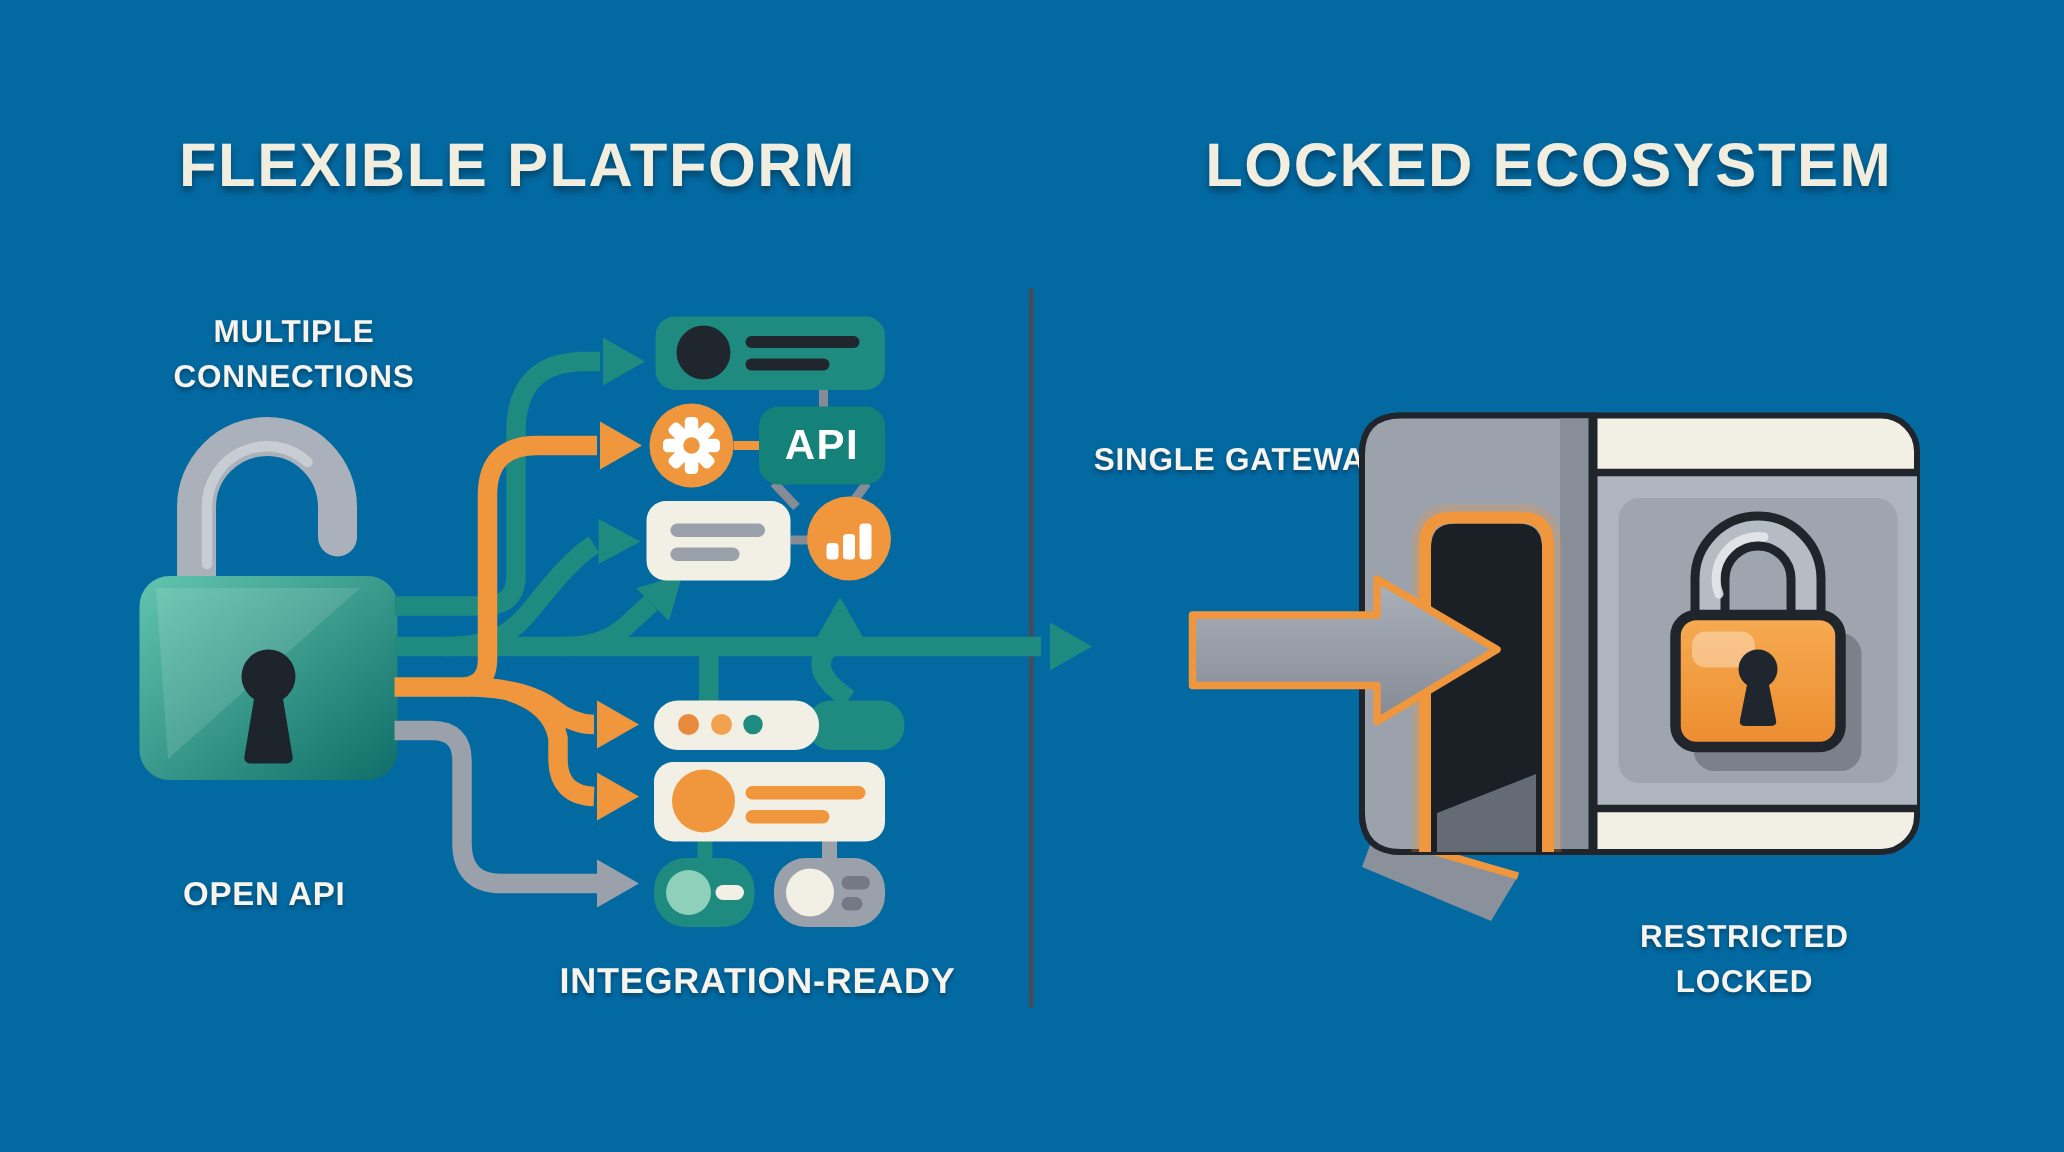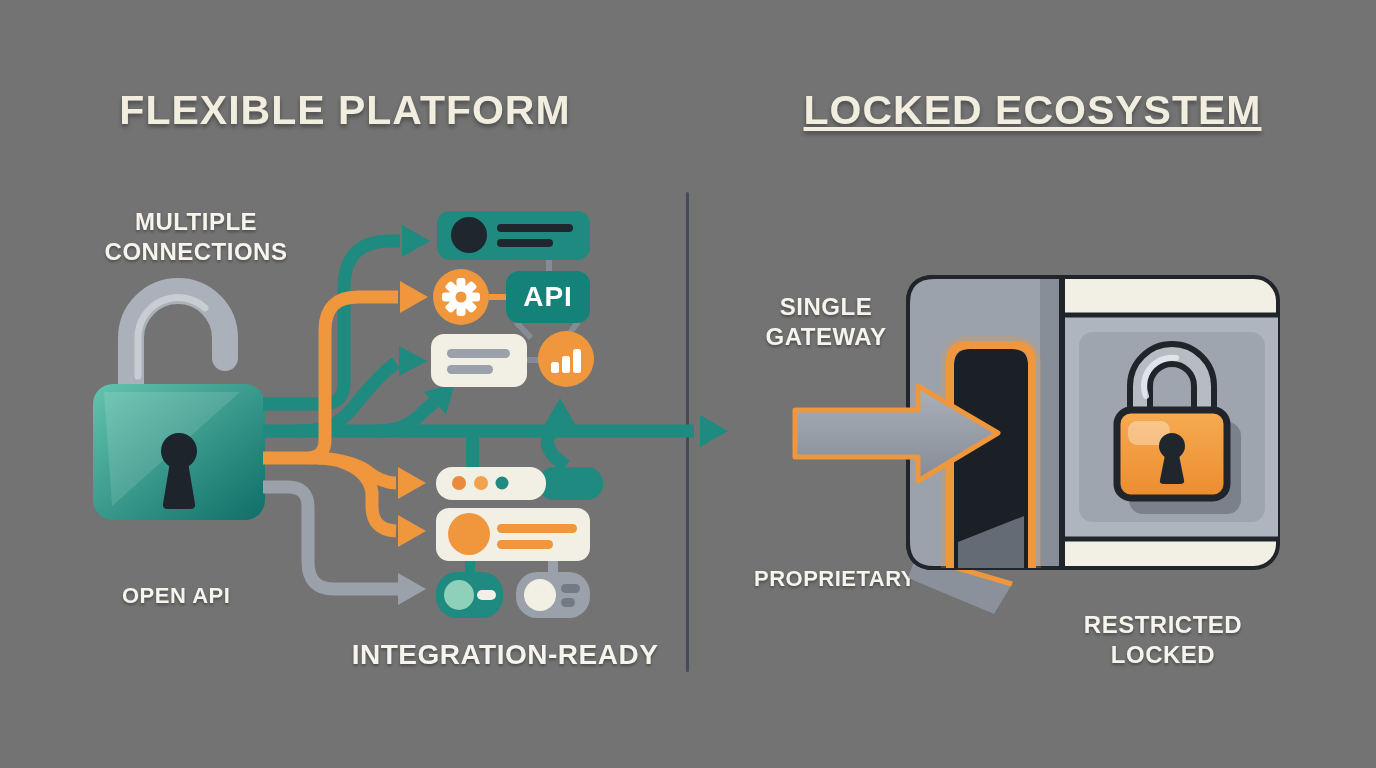--- a/index.html
+++ b/index.html
@@ -1,52 +1,51 @@
 <!DOCTYPE html>
 <html><head>
 <meta charset="utf-8">
 <style>
   html,body{margin:0;padding:0;background:#14181e;}
   .stage{
     position:relative;width:1376px;height:768px;overflow:hidden;
-    background:#737373;
+    background:#0369a1;
     font-family:"Liberation Sans", sans-serif;
   }
   .stage svg{position:absolute;left:0;top:0;}
   .title{
     position:absolute;text-align:center;
     font-size:41px;font-weight:700;letter-spacing:1px;
     color:#f1eee0;text-shadow:0 3px 4px rgba(0,0,0,.35);
     line-height:48px;
   }
   .label{
     position:absolute;color:#f6f4ec;font-weight:700;
-    font-size:24px;letter-spacing:.5px;line-height:30px;
+    font-size:21px;letter-spacing:.5px;line-height:30px;
     text-shadow:0 2px 3px rgba(0,0,0,.35);
   }
   .label.center{text-align:center;}
   .divider{
     position:absolute;left:686px;top:192px;width:3px;height:480px;
     background:#454c57;border-radius:2px;
   }
 </style>
 </head>
 <body>
 
 <div class="stage">
 
   <div class="title" style="left:105px;top:86px;width:480px;">FLEXIBLE PLATFORM</div>
-  <div class="title" style="left:790px;top:86px;width:485px;text-decoration:underline;">LOCKED ECOSYSTEM</div>
+  <div class="title" style="left:790px;top:86px;width:485px;">LOCKED ECOSYSTEM</div>
 
   <div class="label center" style="left:96px;top:207px;width:200px;">MULTIPLE CONNECTIONS</div>
   <div class="label" style="left:122px;top:559px;font-size:22px;margin-top:22px;">OPEN API</div>
-  <div class="label center" style="left:340px;top:640px;width:330px;font-size:28px;">INTEGRATION-READY</div>
+  <div class="label center" style="left:340px;top:640px;width:330px;font-size:24px;">INTEGRATION-READY</div>
 
   <div class="label center" style="left:726px;top:292px;width:200px;">SINGLE GATEWAY</div>
-  <div class="label" style="left:754px;top:564px;font-size:22px;">PROPRIETARY</div>
   <div class="label center" style="left:1063px;top:610px;width:200px;">RESTRICTED LOCKED</div>
 
   <div class="divider"></div>
 
   <svg width="1376" height="768" viewBox="0 0 1376 768">
     <defs>
       <linearGradient id="lockGrad" x1="0" y1="0" x2="1" y2="1">
         <stop offset="0" stop-color="#63c4ae"></stop>
         <stop offset="1" stop-color="#0f6e68"></stop>
       </linearGradient>

